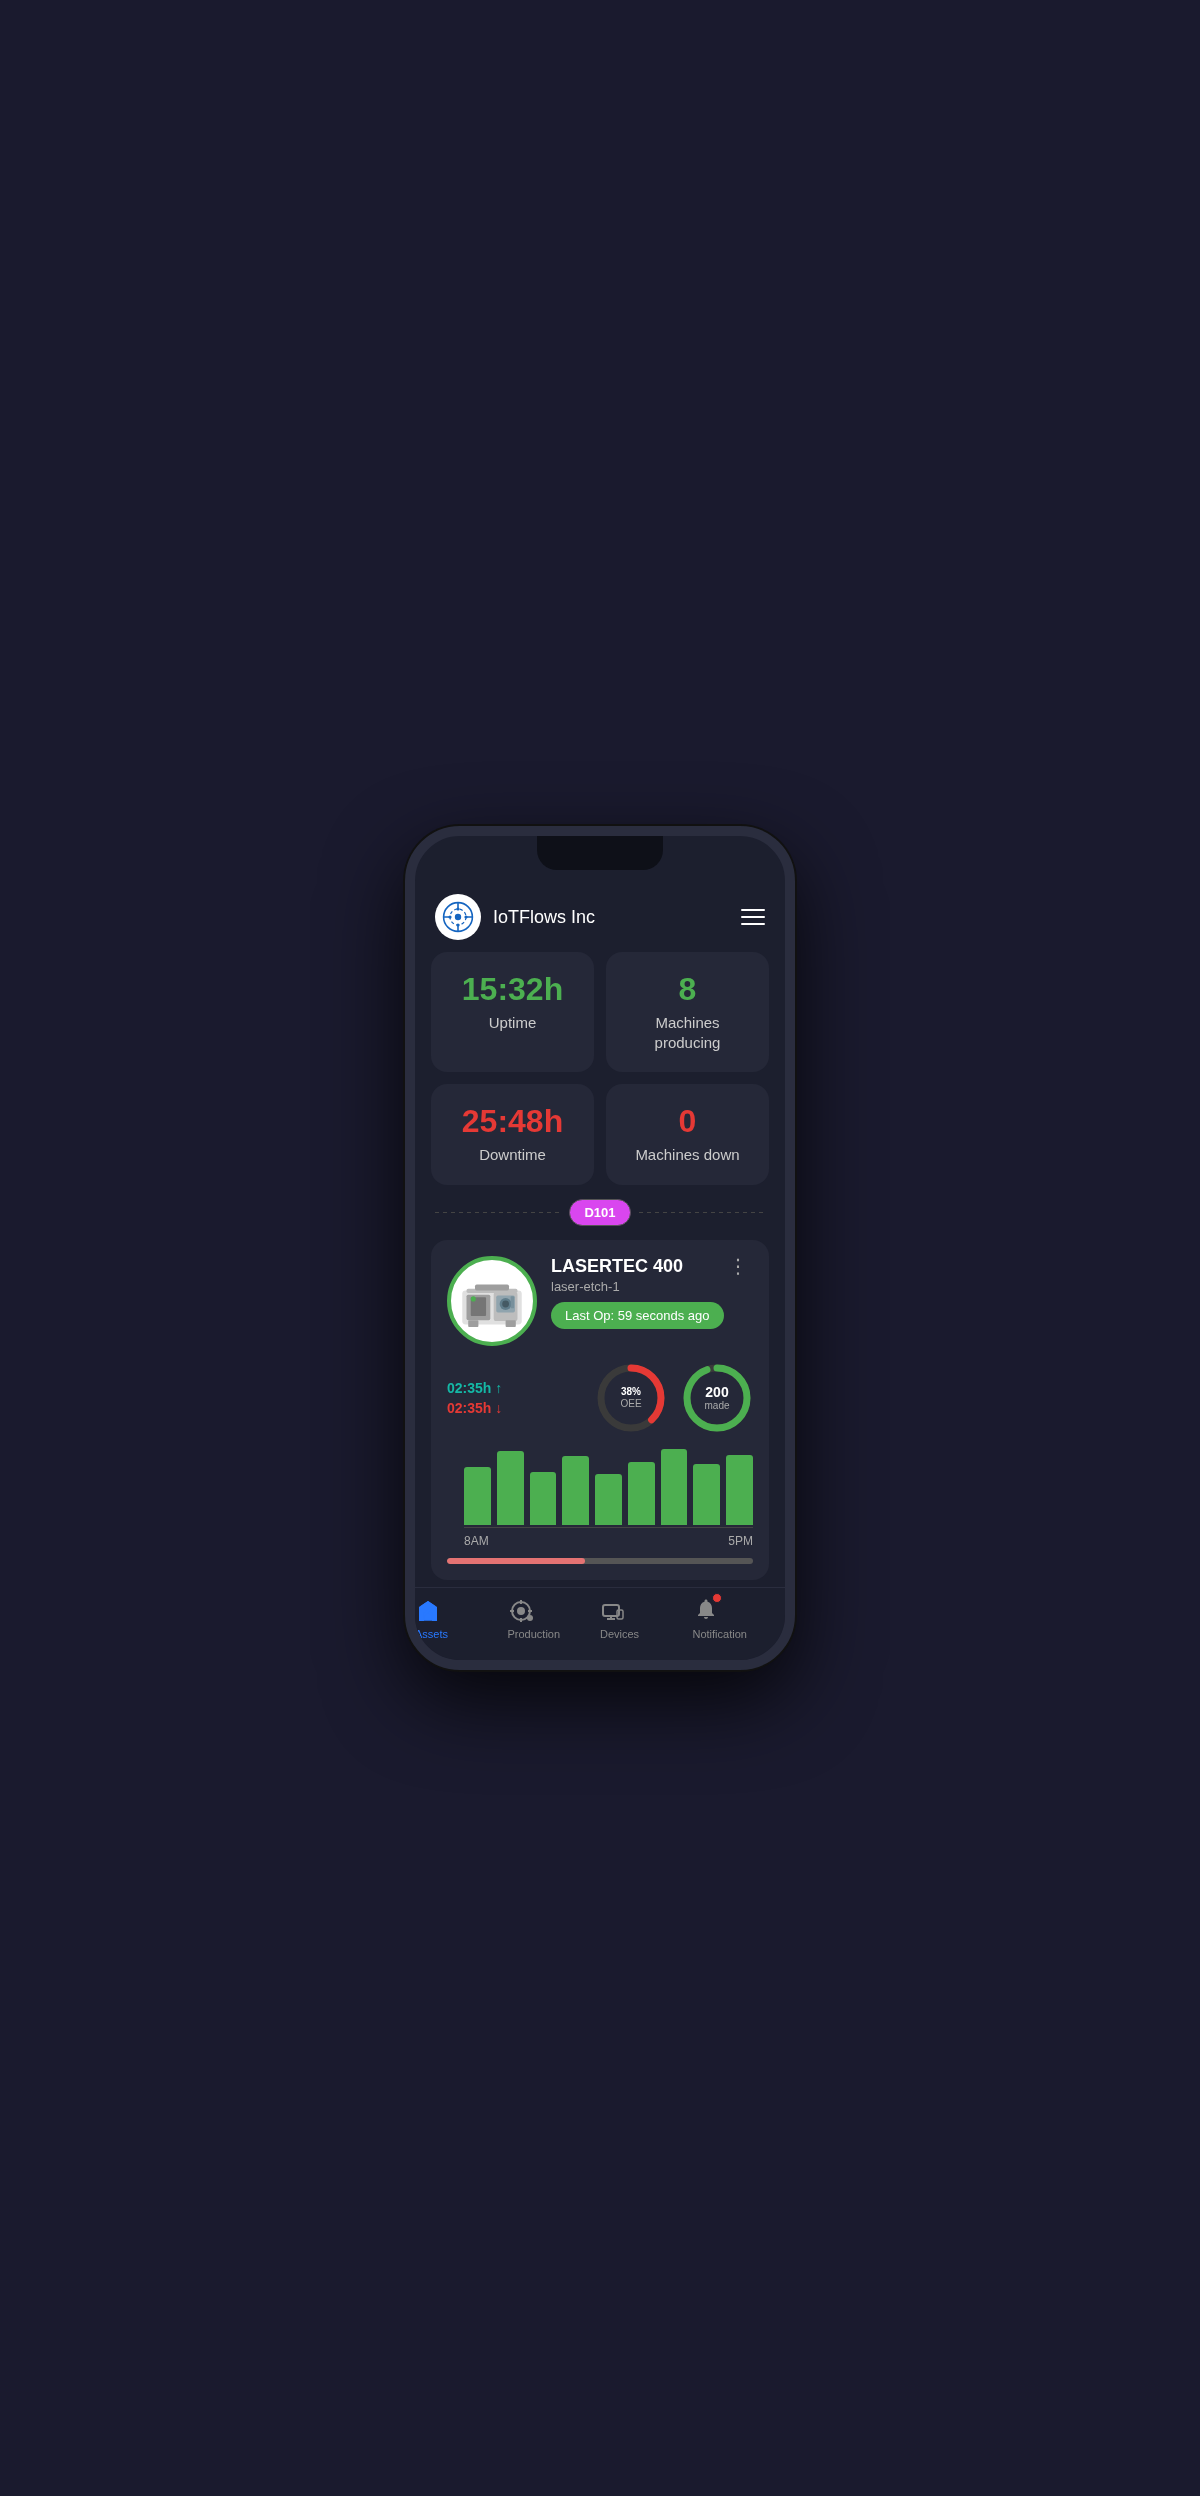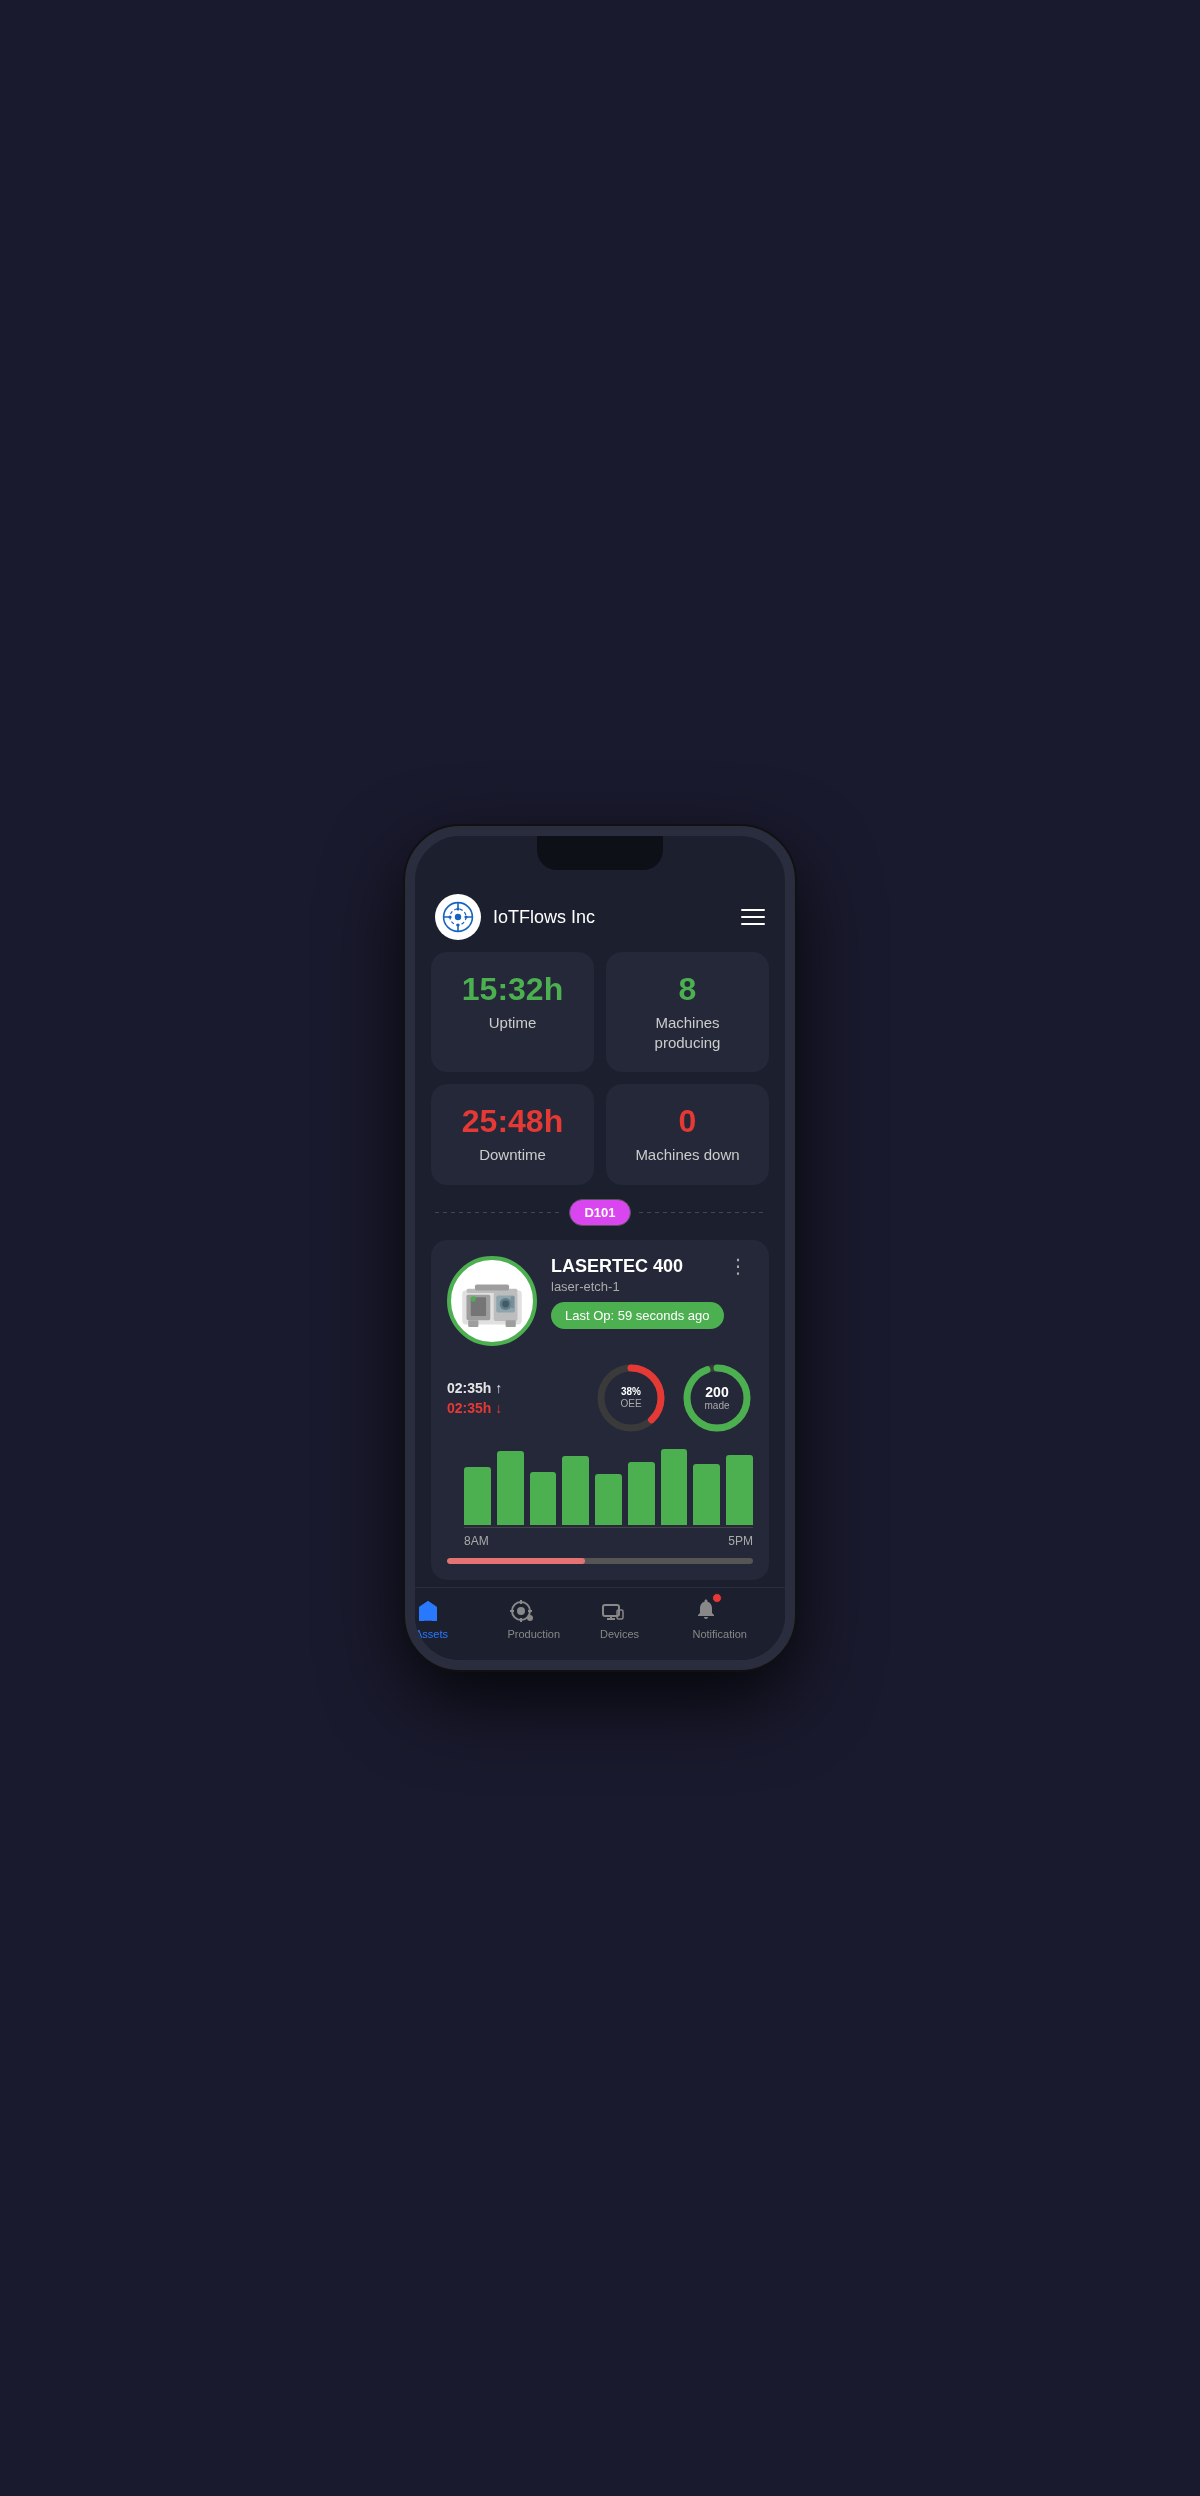--- a/index.html
+++ b/index.html
@@ -299,21 +299,21 @@
       display: flex;
       align-items: center;
       margin-bottom: 14px;
     }
 
     .updown-times {
       flex: 1;
     }
 
     .up-time {
-      color: #e5e5e5;
+      color: #14b8a6;
       font-size: 14px;
       font-weight: 600;
       margin-bottom: 4px;
     }
 
     .down-time {
       color: #e53935;
       font-size: 14px;
       font-weight: 600;
     }

